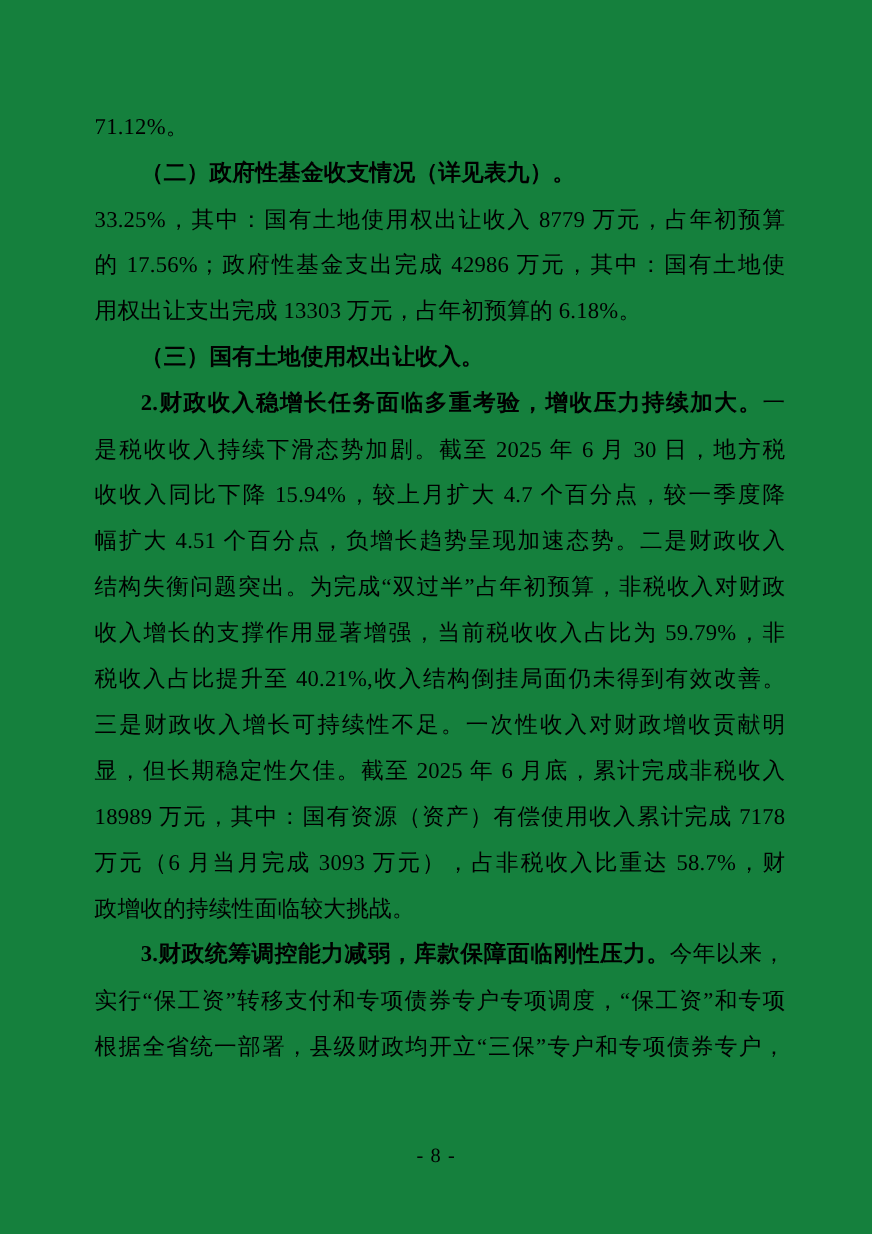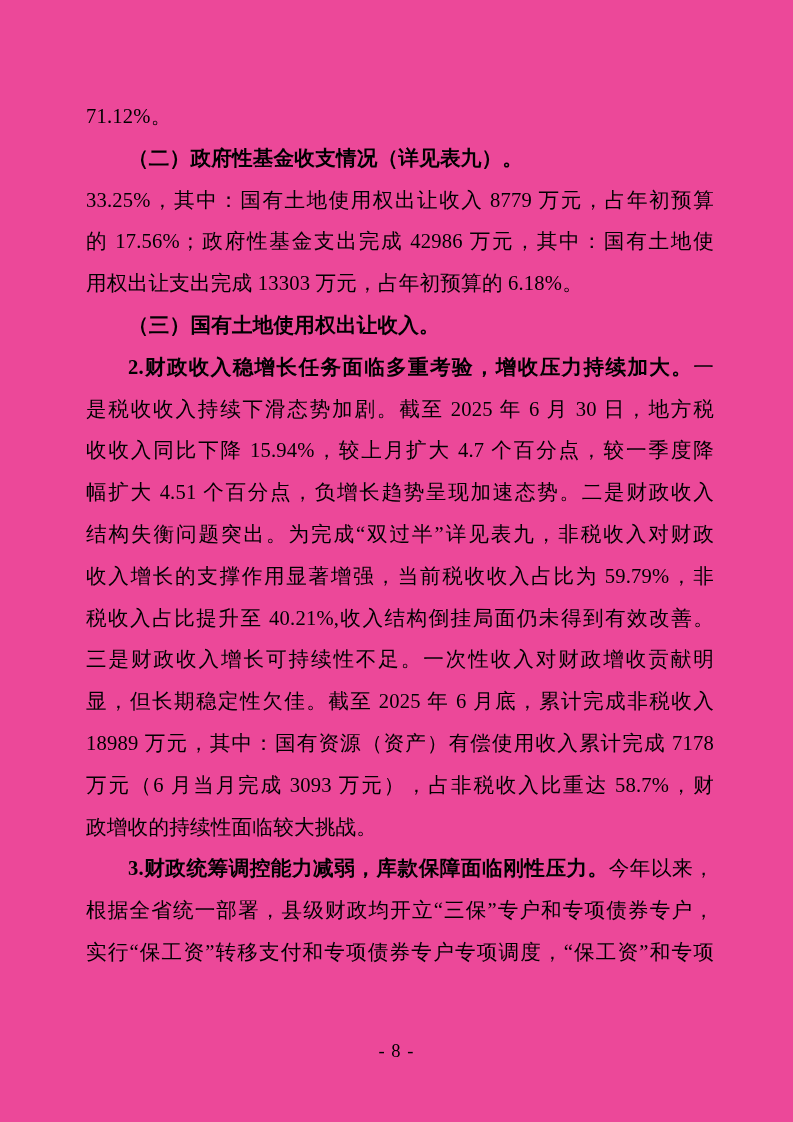--- a/index.html
+++ b/index.html
@@ -5,21 +5,21 @@
   html, body {
     margin: 0;
     padding: 0;
     background: #ffffff;
   }
   .page {
     position: relative;
     width: 793px;
     height: 1122px;
     margin: 0;
-    background: #ec4899;
+    background: #15803d;
     overflow: hidden;
     font-family: "Liberation Serif", "DejaVu Serif", serif;
     color: #000000;
   }
   .content {
     position: absolute;
     left: 86px;
     top: 96px;
     width: 628px;
   }
@@ -64,26 +64,26 @@
       <div class="line"><span>71.12%。</span></div>
       <div class="line indent"><span class="bold">（二）政府性基金收支情况（详见表九）。</span></div>
       <div class="line just"><span>33.25%，其中：国有土地使用权出让收入 8779 万元，占年初预算</span></div>
       <div class="line just"><span>的 17.56%；政府性基金支出完成 42986 万元，其中：国有土地使</span></div>
       <div class="line"><span>用权出让支出完成 13303 万元，占年初预算的 6.18%。</span></div>
       <div class="line indent"><span class="bold">（三）国有土地使用权出让收入。</span></div>
       <div class="line just indent"><span class="bold">2.财政收入稳增长任务面临多重考验，增收压力持续加大。</span><span>一</span></div>
       <div class="line just"><span>是税收收入持续下滑态势加剧。截至 2025 年 6 月 30 日，地方税</span></div>
       <div class="line just"><span>收收入同比下降 15.94%，较上月扩大 4.7 个百分点，较一季度降</span></div>
       <div class="line just"><span>幅扩大 4.51 个百分点，负增长趋势呈现加速态势。二是财政收入</span></div>
-      <div class="line just"><span>结构失衡问题突出。为完成“双过半”详见表九，非税收入对财政</span></div>
+      <div class="line just"><span>结构失衡问题突出。为完成“双过半”占年初预算，非税收入对财政</span></div>
       <div class="line just"><span>收入增长的支撑作用显著增强，当前税收收入占比为 59.79%，非</span></div>
       <div class="line just"><span>税收入占比提升至 40.21%,收入结构倒挂局面仍未得到有效改善。</span></div>
       <div class="line just"><span>三是财政收入增长可持续性不足。一次性收入对财政增收贡献明</span></div>
       <div class="line just"><span>显，但长期稳定性欠佳。截至 2025 年 6 月底，累计完成非税收入</span></div>
       <div class="line just"><span>18989 万元，其中：国有资源（资产）有偿使用收入累计完成 7178</span></div>
       <div class="line just"><span>万元（6 月当月完成 3093 万元），占非税收入比重达 58.7%，财</span></div>
       <div class="line"><span>政增收的持续性面临较大挑战。</span></div>
       <div class="line just indent"><span class="bold">3.财政统筹调控能力减弱，库款保障面临刚性压力。</span><span>今年以来，</span></div>
+      <div class="line just"><span>实行“保工资”转移支付和专项债券专户专项调度，“保工资”和专项</span></div>
       <div class="line just"><span>根据全省统一部署，县级财政均开立“三保”专户和专项债券专户，</span></div>
-      <div class="line just"><span>实行“保工资”转移支付和专项债券专户专项调度，“保工资”和专项</span></div>
     </div>
   <div class="footer">- 8 -</div>
 </div>
 
 </body></html>

